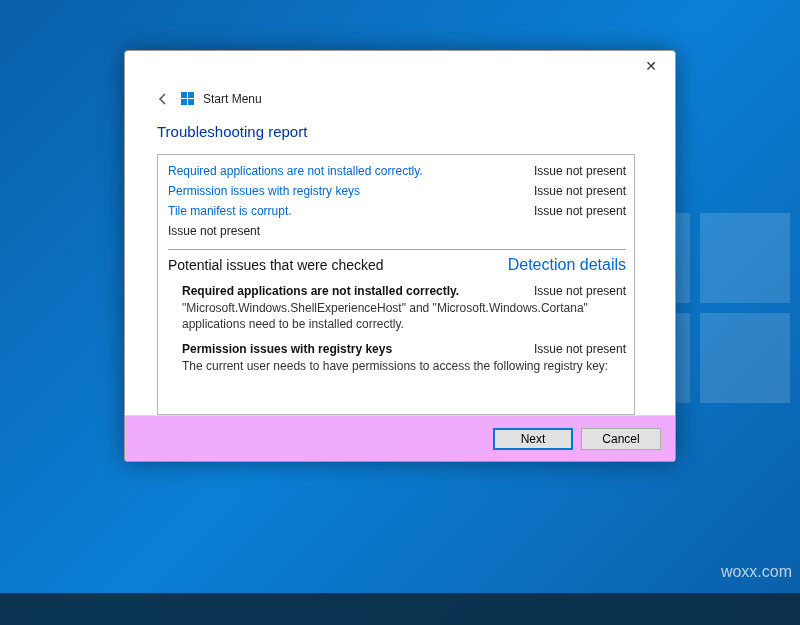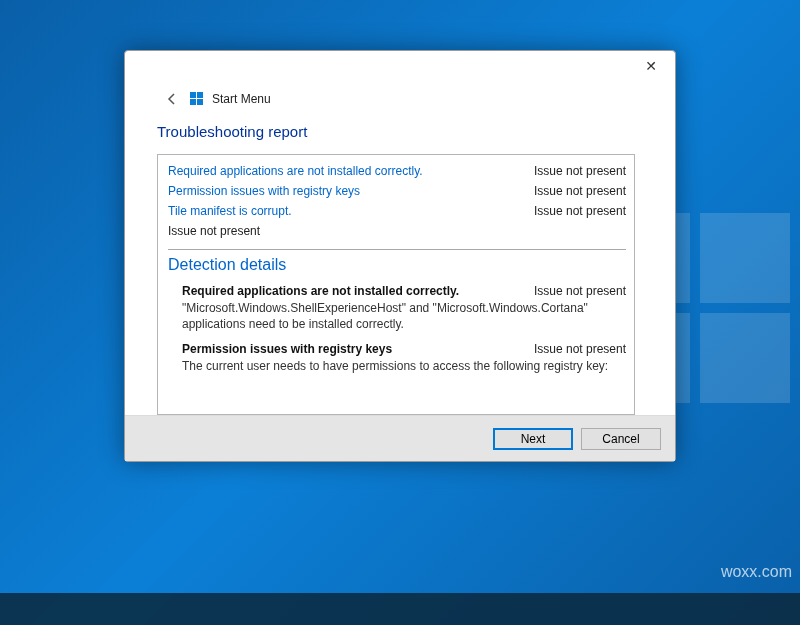--- a/index.html
+++ b/index.html
@@ -39,21 +39,21 @@
     .close-btn {
       position: absolute; top: 4px; right: 8px;
       width: 32px; height: 24px;
       text-align: center; line-height: 22px;
       font-family: Arial, sans-serif; font-size: 14px;
       color: #333;
       cursor: default;
     }
     .nav-row {
       display: flex; align-items: center; gap: 8px;
-      padding: 0 37px; height: 28px;
+      padding: 0 28px; height: 28px;
     }
     .back-arrow {
       width: 20px; height: 20px; display:flex; align-items:center; justify-content:center;
       color:#555;
     }
     .win-logo { width: 14px; height: 14px; display:inline-block; position:relative; }
     .win-logo span { position:absolute; background:#0b7fd6; width:6px; height:6px; }
     .win-logo .a{left:0;top:0;} .win-logo .b{left:7px;top:0;}
     .win-logo .c{left:0;top:7px;} .win-logo .d{left:7px;top:7px;}
     .nav-title { font-size: 12px; color:#222; }
@@ -98,21 +98,21 @@
     .dd-link { color:#0066cc; font-size:16px; cursor:default; }
     .detail-block { padding: 2px 0 8px 14px; }
     .detail-head {
       display:flex; justify-content:space-between; align-items:baseline;
     }
     .detail-title { font-weight:600; font-size:12px; color:#111; }
     .detail-desc { color:#333; font-size:12px; padding-top:2px; line-height:1.35; }
     .wizard-footer {
       height: 46px;
       border-top: 1px solid #dcdcdc;
-      background: #e5e5e5;
+      background: #f0abfc;
       display:flex; align-items:center; justify-content:flex-end;
       gap:8px; padding: 0 14px;
     }
     .btn {
       width: 80px; height: 22px;
       background: #e1e1e1;
       border: 1px solid #adadad;
       font-family: inherit; font-size: 12px;
       cursor: default;
     }
@@ -173,20 +173,21 @@
         <div class="link-row">
           <span class="link-text">Tile manifest is corrupt.</span>
           <span class="status-italic">Issue not present</span>
         </div>
         <div class="link-row">
           <span class="status-italic">Issue not present</span>
         </div>
 
         <div class="section-divider"></div>
         <div class="section-head">
+          <span class="section-title">Potential issues that were checked</span>
           <span class="dd-link">Detection details</span>
         </div>
 
         <div class="detail-block">
           <div class="detail-head">
             <span class="detail-title">Required applications are not installed correctly.</span>
             <span class="status-italic">Issue not present</span>
           </div>
           <div class="detail-desc">"Microsoft.Windows.ShellExperienceHost" and "Microsoft.Windows.Cortana" applications need to be installed correctly.</div>
         </div>

